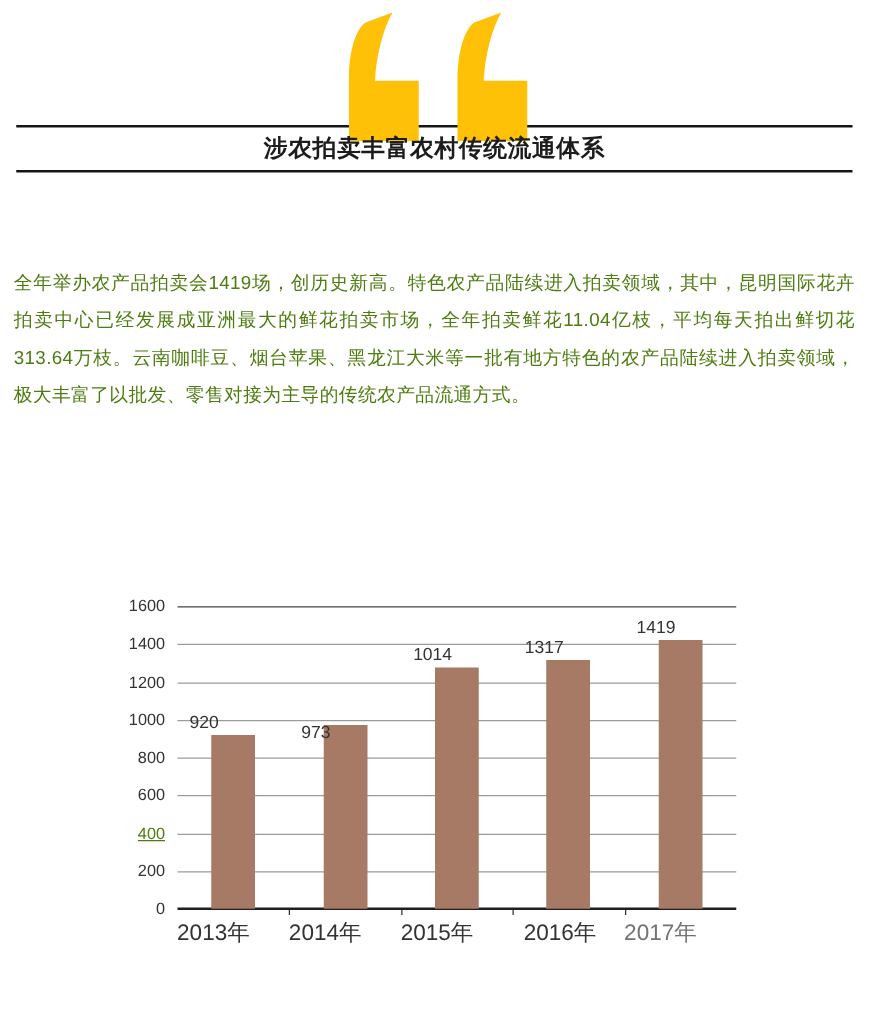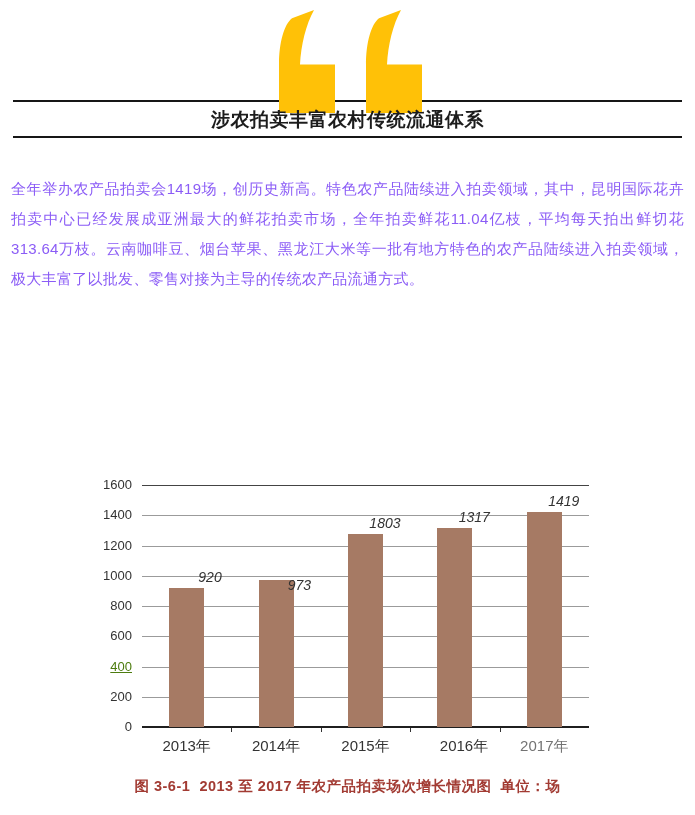--- a/index.html
+++ b/index.html
@@ -87,31 +87,30 @@
     color: #333333;
     line-height: 16px;
   }
   .bar {
     position: absolute;
     width: 35px;
   }
   .bar-value {
     position: absolute;
     width: 70px;
-    text-align: right;
+    text-align: left;
     font-size: 14px;
     color: #333333;
     line-height: 16px;
-    font-style: italic;
   }
   .xtick {
     position: absolute;
     width: 90px;
-    text-align: center;
-    font-size: 15px;
+    text-align: left;
+    font-size: 18px;
     color: #333333;
     line-height: 16px;
   }
   .axis-tick {
     position: absolute;
     width: 1px;
     height: 4px;
     background: #333333;
   }
   
@@ -134,21 +133,21 @@
 
   <svg class="quote-svg" viewBox="0 0 143 100" preserveAspectRatio="none">
     <path d="M35 0 C27 14, 22 34, 21 53 L56 53 L56 100 L0 100 L0 53 C0 32, 5 14, 13 8 Z" fill="#FFC107"></path>
     <path transform="translate(87,0)" d="M35 0 C27 14, 22 34, 21 53 L56 53 L56 100 L0 100 L0 53 C0 32, 5 14, 13 8 Z" fill="#FFC107"></path>
   </svg>
 
   <div class="rule rule-top"></div>
   <h1 class="article-title" style="color: rgb(28, 28, 28);">涉农拍卖丰富农村传统流通体系</h1>
   <div class="rule rule-bottom"></div>
 
-  <p class="para para-1" style="color: #8b5cf6;">全年举办农产品拍卖会1419场，创历史新高。特色农产品陆续进入拍卖领域，其中，昆明国际花卉拍卖中心已经发展成亚洲最大的鲜花拍卖市场，全年拍卖鲜花11.04亿枝，平均每天拍出鲜切花313.64万枝。云南咖啡豆、烟台苹果、黑龙江大米等一批有地方特色的农产品陆续进入拍卖领域，极大丰富了以批发、零售对接为主导的传统农产品流通方式。</p>
+  <p class="para para-1" style="color: #4d7c0f; margin-top: 38px;">全年举办农产品拍卖会1419场，创历史新高。特色农产品陆续进入拍卖领域，其中，昆明国际花卉拍卖中心已经发展成亚洲最大的鲜花拍卖市场，全年拍卖鲜花11.04亿枝，平均每天拍出鲜切花313.64万枝。云南咖啡豆、烟台苹果、黑龙江大米等一批有地方特色的农产品陆续进入拍卖领域，极大丰富了以批发、零售对接为主导的传统农产品流通方式。</p>
 
   <div class="chart">
       <div class="gridline gridline-base" style="left: 57px; width: 447px; top: 256px;"></div>
       <div class="ytick" style="top: 249px; color: rgb(51, 51, 51);">0</div>
       <div class="gridline" style="left: 57px; width: 447px; top: 226.75px;"></div>
       <div class="ytick" style="top: 218.75px; color: rgb(51, 51, 51);">200</div>
       <div class="gridline" style="left: 57px; width: 447px; top: 196.5px;"></div>
       <div class="ytick" style="top: 188.5px; color: #4d7c0f; text-decoration: underline;">400</div>
       <div class="gridline" style="left: 57px; width: 447px; top: 166.25px;"></div>
       <div class="ytick" style="top: 158.25px; color: rgb(51, 51, 51);">600</div>
@@ -162,29 +161,28 @@
       <div class="ytick" style="top: 37.25px; color: rgb(51, 51, 51); text-align: right;">1400</div>
       <div class="gridline gridline-top" style="left: 57px; width: 447px; top: 15px;"></div>
       <div class="ytick" style="top: 7px; color: rgb(51, 51, 51);">1600</div>
       <div class="bar" style="left: 84.2px; top: 117.85px; height: 139.15px; background: rgb(166, 122, 100);"></div>
       <div class="bar-value" style="left: 66.7px; top: 98.85px; color: rgb(51, 51, 51);">920</div>
       <div class="xtick" style="left: 56.7px; top: 268px; color: rgb(51, 51, 51);">2013年</div>
       <div class="bar" style="left: 173.6px; top: 109.834px; height: 147.166px; background: rgb(166, 122, 100);"></div>
       <div class="bar-value" style="left: 156.1px; top: 90.8337px; color: rgb(51, 51, 51); margin-top: 16px;">973</div>
       <div class="xtick" style="left: 146.1px; top: 268px; color: rgb(51, 51, 51);">2014年</div>
       <div class="bar" style="left: 263px; top: 64.005px; height: 192.995px; background: rgb(166, 122, 100);"></div>
-      <div class="bar-value" style="left: 245.5px; top: 45.005px; color: rgb(51, 51, 51);">1803</div>
+      <div class="bar-value" style="left: 245.5px; top: 45.005px; color: rgb(51, 51, 51);">1014</div>
       <div class="xtick" style="left: 235.5px; top: 268px; color: rgb(51, 51, 51);">2015年</div>
       <div class="bar" style="left: 352.4px; top: 57.8038px; height: 199.196px; background: rgb(166, 122, 100);"></div>
       <div class="bar-value" style="left: 334.9px; top: 38.8038px; color: rgb(51, 51, 51);">1317</div>
       <div class="xtick" style="left: 334px; top: 268px; color: rgb(51, 51, 51);">2016年</div>
       <div class="bar" style="left: 441.8px; top: 42.3762px; height: 214.624px; background: rgb(166, 122, 100);"></div>
       <div class="bar-value" style="left: 424.3px; top: 23.3762px; color: rgb(51, 51, 51);">1419</div>
       <div class="xtick" style="left: 414.3px; top: 268px; color: #737373;">2017年</div>
       <div class="axis-tick" style="left: 146.4px; top: 258px;"></div>
       <div class="axis-tick" style="left: 235.8px; top: 258px;"></div>
       <div class="axis-tick" style="left: 325.2px; top: 258px;"></div>
       <div class="axis-tick" style="left: 414.6px; top: 258px;"></div>
     </div>
 
-  <div class="figure-caption" style="color: rgb(162, 59, 51);">图 3-6-1  2013 至 2017 年农产品拍卖场次增长情况图  单位：场</div>
 
 </div>
 
 </body></html>

